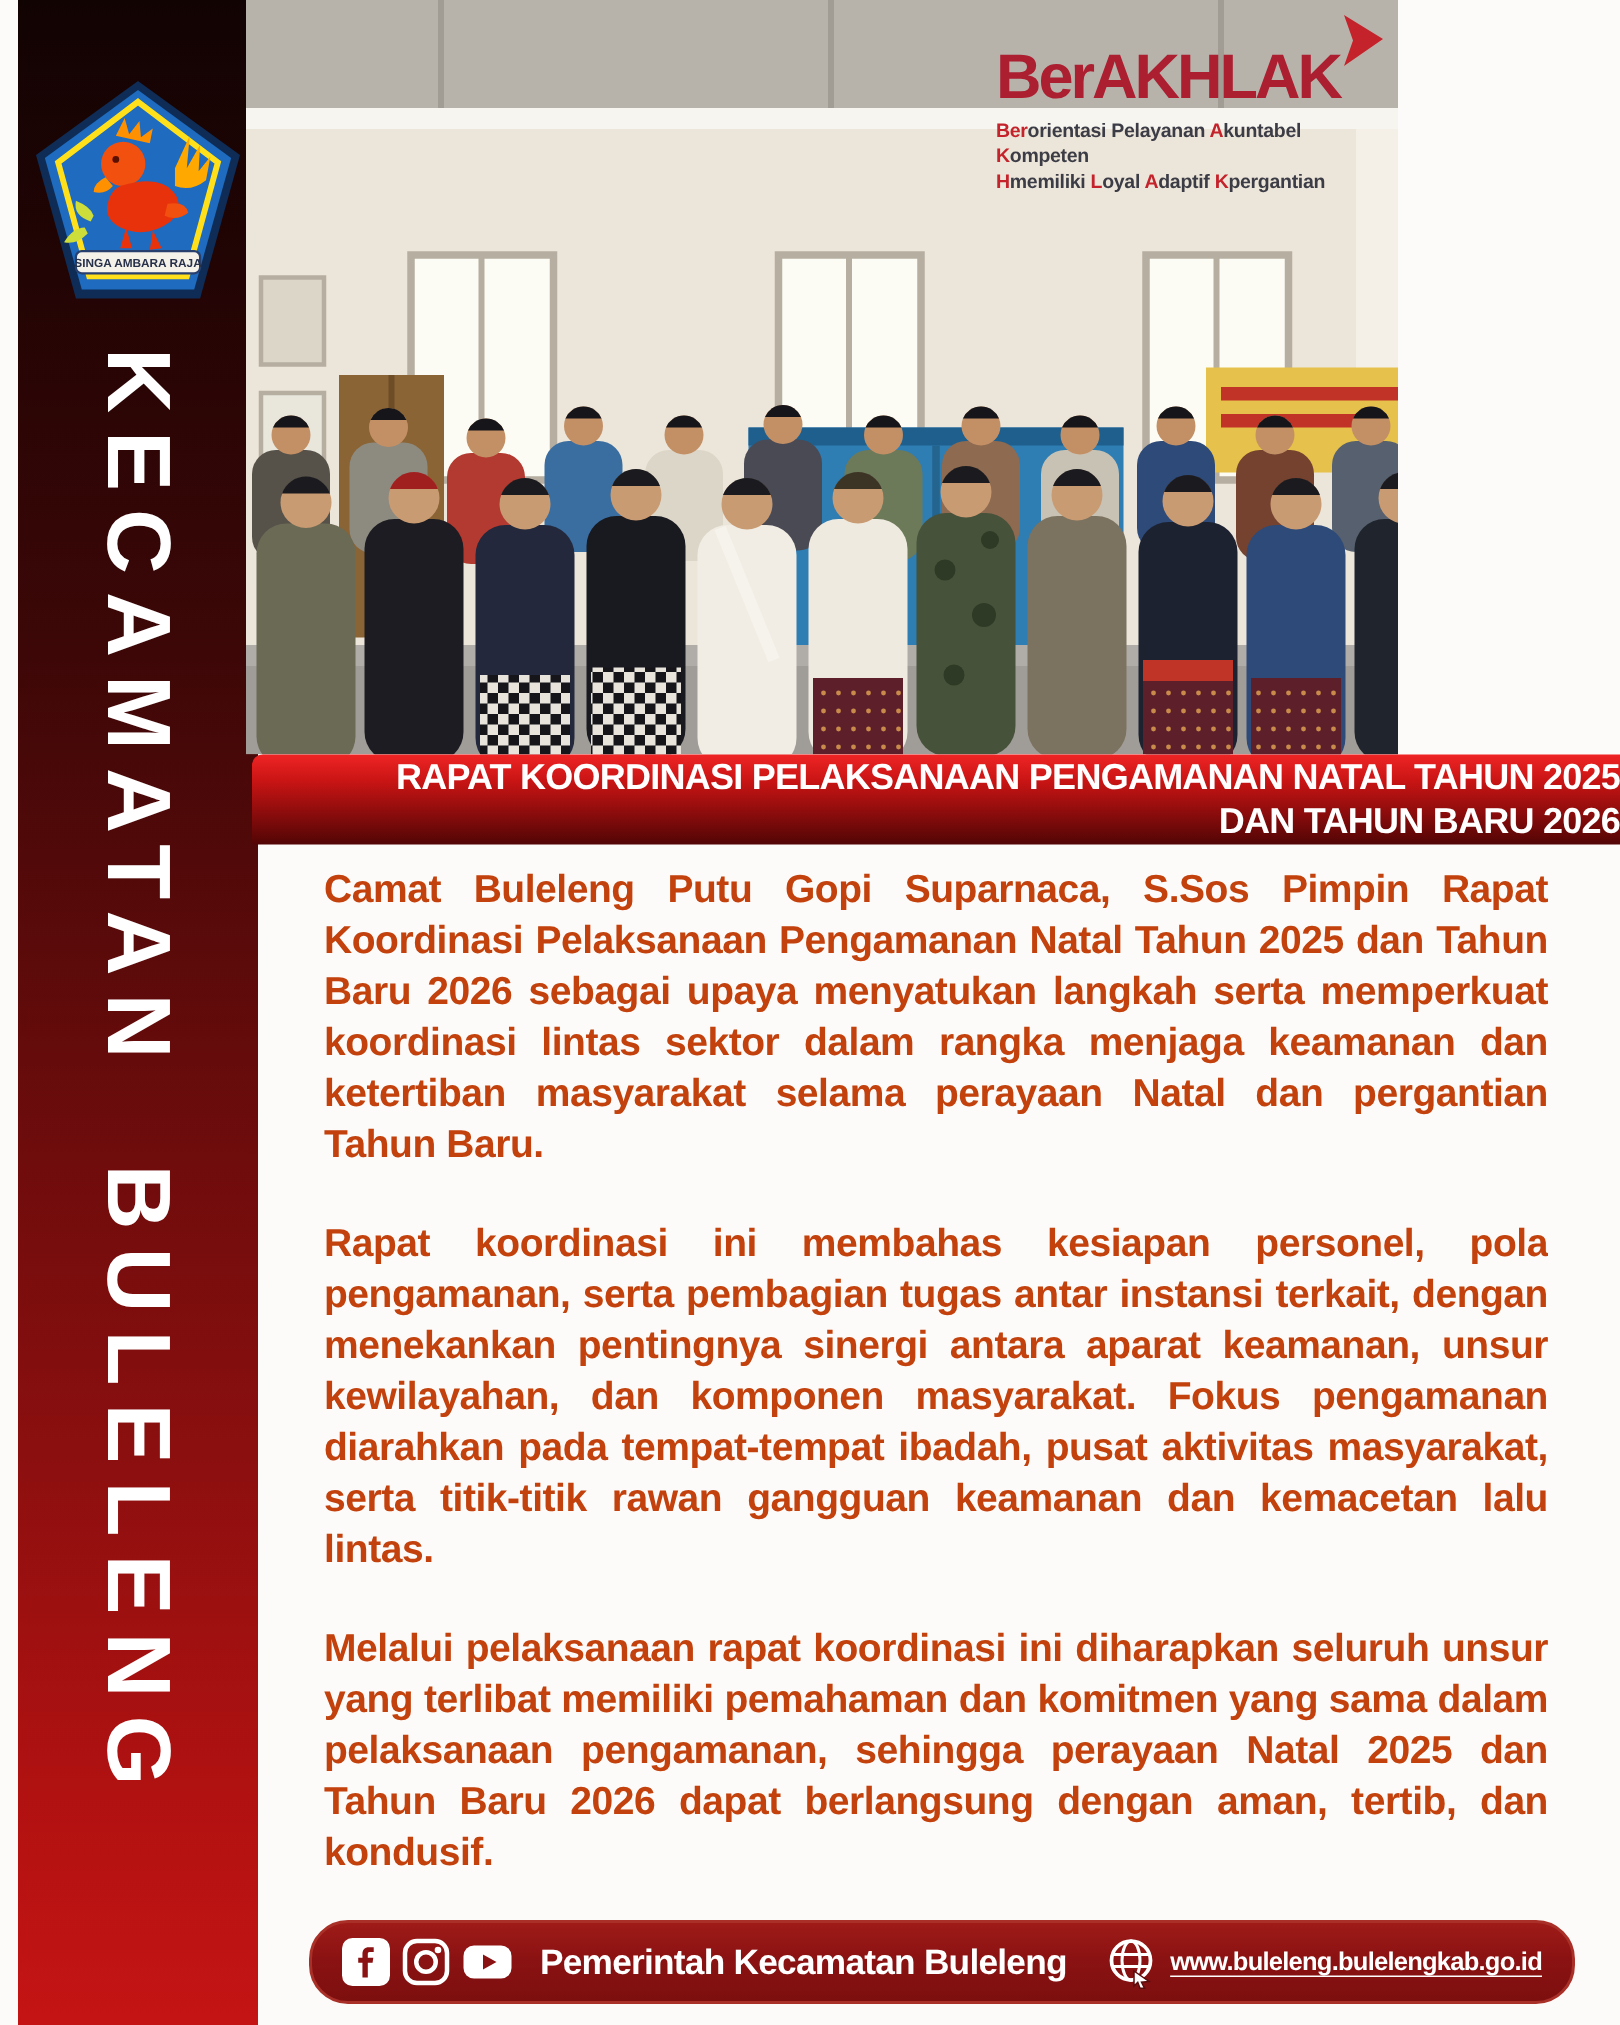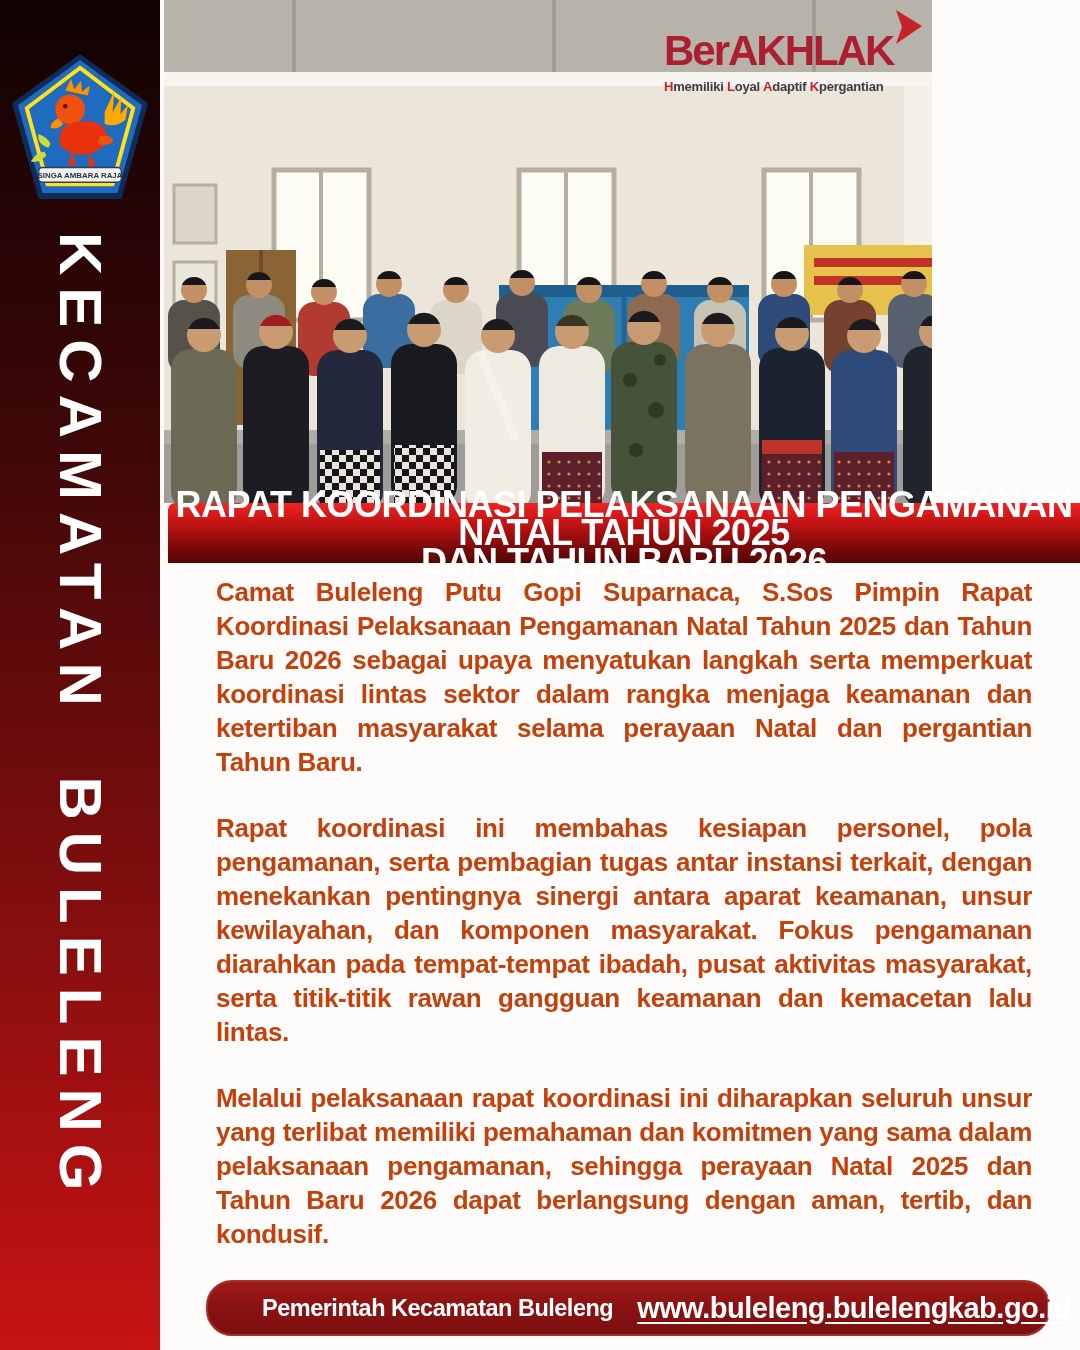--- a/index.html
+++ b/index.html
@@ -1,51 +1,51 @@
 <!DOCTYPE html>
 <html><head>
 <meta charset="utf-8">
 <style>
   html,body{margin:0;padding:0;background:#ffffff;}
   .canvas{position:relative;width:1080px;height:1350px;overflow:hidden;background:#fdfbf9;
           font-family:"Liberation Sans",sans-serif;}
   
-  .sidebar{position:absolute;left:0;top:0;width:160px;height:1350px;
+  .sidebar{position:absolute;left:12px;top:0;width:160px;height:1350px;
     background:linear-gradient(180deg,#120303 0%,#230404 14%,#3d0707 32%,#650b0b 52%,#8c0f0f 72%,#b01111 88%,#c51414 100%);}
   .crest{position:absolute;left:11px;top:52px;width:138px;height:150px;}
   .vtext{position:absolute;left:80px;top:232px;transform:translateX(-50%);
     writing-mode:vertical-rl;text-orientation:mixed;white-space:nowrap;
     color:#ffffff;font-weight:700;font-size:60px;letter-spacing:12px;word-spacing:30px;line-height:1;}
   
   .photo{position:absolute;left:164px;top:0;width:768px;height:503px;overflow:hidden;}
   .photo svg{display:block;}
   
   .berakhlak{position:absolute;top:30px;right:10px;width:258px;text-align:left;}
   .b-title{position:relative;font-weight:700;font-size:42px;letter-spacing:-2px;color:#ab1f30;line-height:1;}
   .b-arrow{position:absolute;right:-4px;top:-20px;}
   .b-tag{margin-top:6px;font-weight:700;font-size:13px;line-height:17px;letter-spacing:-0.2px;color:#3c3c46;}
   .b-red{color:#c4232b;}
   
   .banner{position:absolute;left:168px;top:503px;width:912px;height:60px;
     background:linear-gradient(180deg,#ef2424 0%,#c81414 30%,#8c0c0c 65%,#520505 100%);
     border-top-left-radius:7px;color:#ffffff;text-align:center;
     display:flex;flex-direction:column;justify-content:center;gap:1px;}
-  .banner div{font-weight:700;font-size:36px;letter-spacing:-0.5px;line-height:28px;}
+  .banner div{font-weight:700;font-size:24px;letter-spacing:-0.5px;line-height:28px;text-align:right;}
   
   .content{position:absolute;left:216px;top:575px;width:816px;height:690px;overflow:hidden;}
   .content p{margin:0 0 32px 0;text-align:justify;color:#c2410c;
     font-weight:700;font-size:26px;line-height:34px;letter-spacing:-0.3px;}
   
   .pill{position:absolute;left:206px;top:1280px;width:844px;height:56px;border-radius:26px;
     background:linear-gradient(180deg,#9e1b18 0%,#8b1212 45%,#7d0f0f 100%);
     border:2px solid #a93028;box-sizing:border-box;
     display:flex;align-items:center;padding:0 20px;gap:8px;}
   .pill .org{color:#fff;font-weight:700;font-size:23.5px;letter-spacing:-0.5px;margin-left:10px;white-space:nowrap;}
   .pill .spacer{flex:1;}
-  .pill a{color:#fff;font-weight:700;font-size:29px;letter-spacing:-0.5px;
+  .pill a{color:#fff;font-weight:700;font-size:17px;letter-spacing:-0.5px;
     text-decoration:underline;text-underline-offset:4px;white-space:nowrap;}
   .sicon{display:block;}
 </style>
 </head>
 <body>
 
 <div class="canvas">
 
   <aside class="sidebar">
     <svg class="crest" viewBox="0 0 140 150">
@@ -188,20 +188,21 @@
     </svg>
 
     <div class="berakhlak">
       <div class="b-title">
         <span>BerAKHLAK</span>
         <svg class="b-arrow" width="34" height="36" viewBox="0 0 34 36">
           <polygon points="4,0 30,16 4,34 10,17" fill="#c4232b"></polygon>
         </svg>
       </div>
       <div class="b-tag">
+        <div><span class="b-red">Ber</span><span>orientasi Pelayanan </span><span class="b-red">A</span><span>kuntabel </span><span class="b-red">K</span><span>ompeten</span></div>
         <div><span class="b-red">H</span><span>memiliki </span><span class="b-red">L</span><span>oyal </span><span class="b-red">A</span><span>daptif </span><span class="b-red">K</span><span>pergantian</span></div>
       </div>
     </div>
   </section>
 
   <div class="banner">
     <div>RAPAT KOORDINASI PELAKSANAAN PENGAMANAN NATAL TAHUN 2025</div>
     <div>DAN TAHUN BARU 2026</div>
   </div>
 

